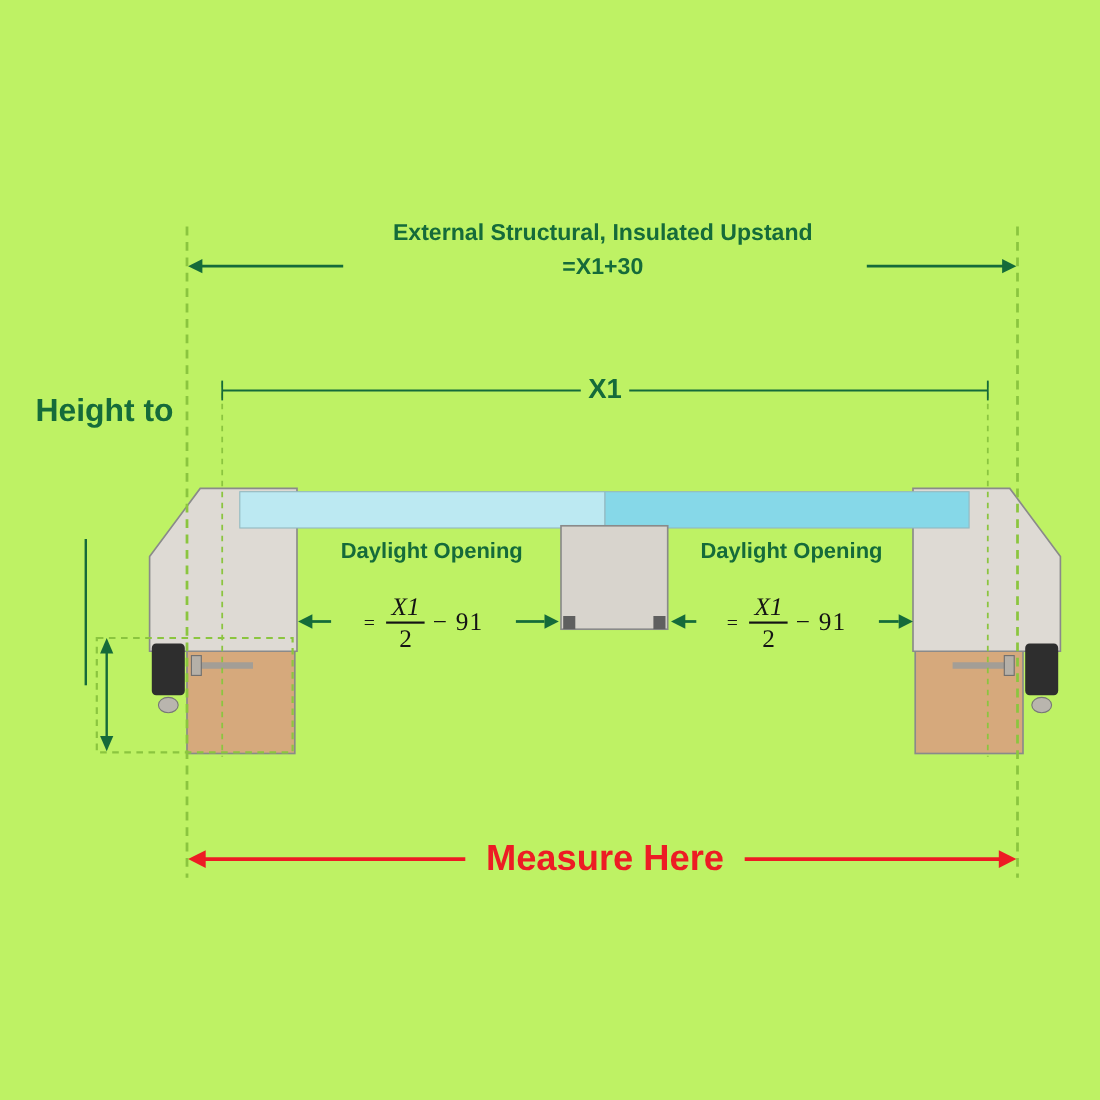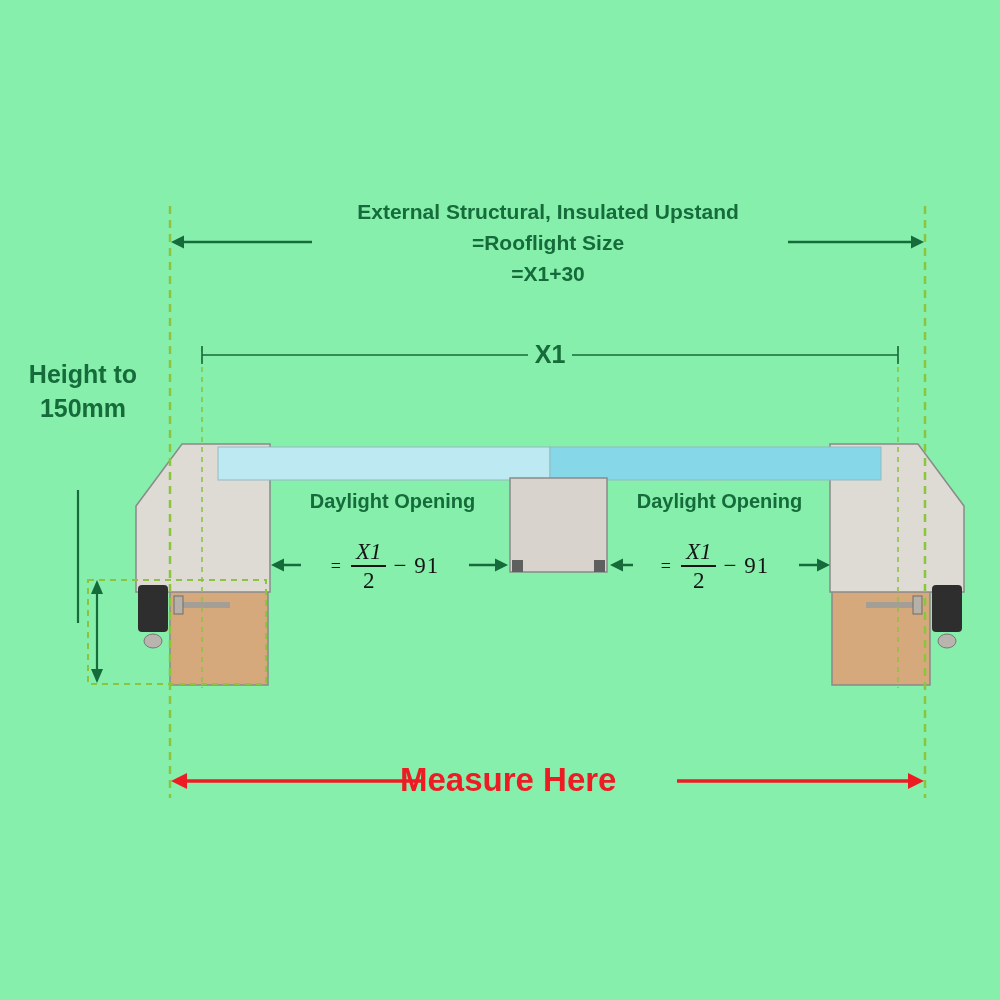--- a/index.html
+++ b/index.html
@@ -1,28 +1,28 @@
 <!DOCTYPE html>
 <html style="--green-dark: #156b3a; --green-light: #8bc53f; --red: #ed1c24; --glass-left: #bce9f2; --glass-right: #86d8e8; --aluminium: #dedad4; --aluminium-border: #8a8a8a; --timber: #d6a97c; --bar: #d8d4cd;"><head>
 <meta charset="utf-8">
 <style>
   html,body{margin:0;padding:0;background:#ffffff;}
   .canvas{
-    position:relative;width:1000px;height:1000px;background:#86efac;
+    position:relative;width:1000px;height:1000px;background:#bef264;
     font-family:"Liberation Sans",sans-serif;overflow:hidden;
   }
   svg{position:absolute;left:0;top:0;}
 
   .lbl{position:absolute;color:var(--green-dark);font-weight:700;text-align:center;}
   .top-label{left:228px;top:196px;width:640px;font-size:21px;line-height:31px;}
   .x1-label{left:500px;top:340px;width:100px;font-size:25px;}
-  .height-label{left:4px;top:357px;width:158px;font-size:25px;line-height:34px;}
+  .height-label{left:16px;top:357px;width:158px;font-size:29px;line-height:34px;}
   .daylight-left{left:280px;top:490px;width:225px;font-size:20px;}
   .daylight-right{left:607px;top:490px;width:225px;font-size:20px;}
-  .measure-label{position:absolute;left:400px;top:760px;width:300px;text-align:left;
+  .measure-label{position:absolute;left:400px;top:760px;width:300px;text-align:center;
     color:var(--red);font-weight:700;font-size:33px;line-height:40px;}
 
   .formula{
     position:absolute;top:538px;width:164px;height:56px;
     display:flex;align-items:center;justify-content:center;
     font-family:"Liberation Serif",serif;font-size:23px;color:#141414;
   }
   .formula-left{left:303px;}
   .formula-right{left:633px;}
   .formula .eq{font-size:18px;margin-right:3px;}
@@ -114,29 +114,27 @@
     <polygon class="arrow-green" points="97,683 91,669 103,669"></polygon>
 
     <polygon class="arrow-red" points="171,781 187,773 187,789"></polygon>
     <line class="dim-red" x1="186" y1="781" x2="423" y2="781"></line>
     <line class="dim-red" x1="677" y1="781" x2="910" y2="781"></line>
     <polygon class="arrow-red" points="924,781 908,773 908,789"></polygon>
   </svg>
 
   <div class="lbl top-label">
     <div>External Structural, Insulated Upstand</div>
-    <div>=Rooflight Size</div>
     <div>=X1+30</div>
   </div>
 
   <div class="lbl x1-label">X1</div>
 
   <div class="lbl height-label">
     <div>Height to</div>
-    <div>150mm</div>
   </div>
 
   <div class="lbl daylight-left">Daylight Opening</div>
   <div class="lbl daylight-right">Daylight Opening</div>
 
   <div class="formula formula-left">
     <span class="eq">=</span>
     <span class="frac">
       <span class="num">X1</span>
       <span class="den">2</span>

